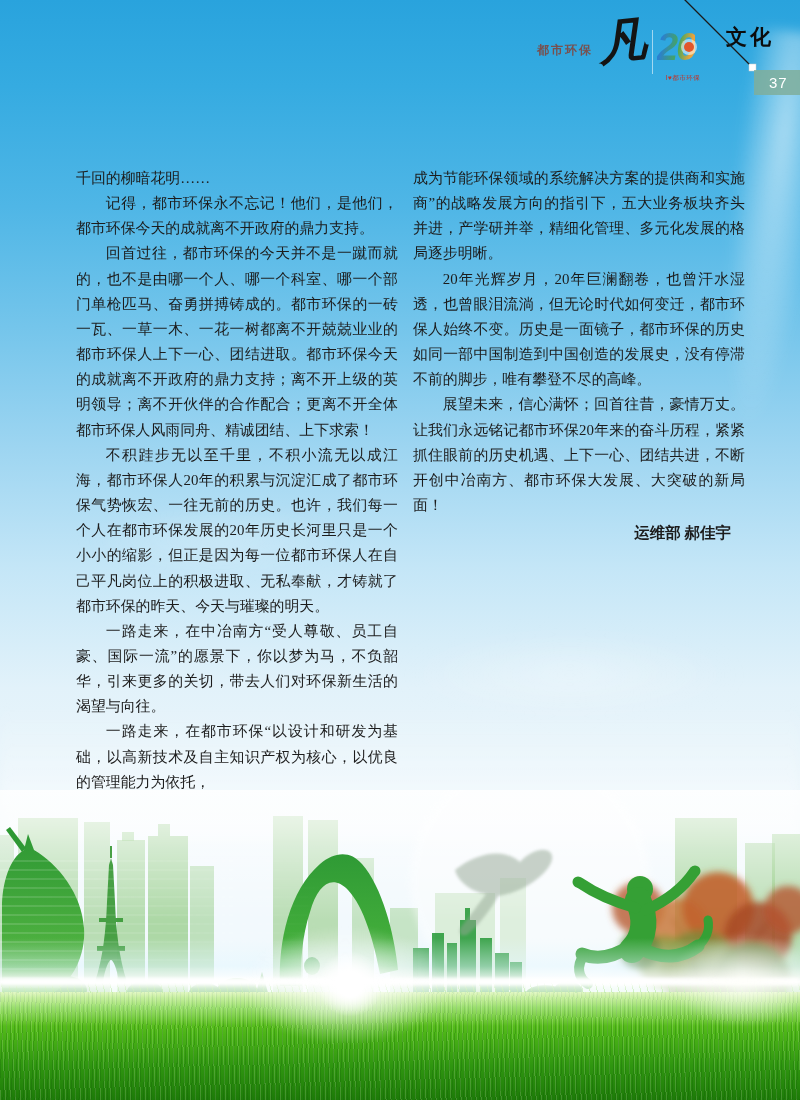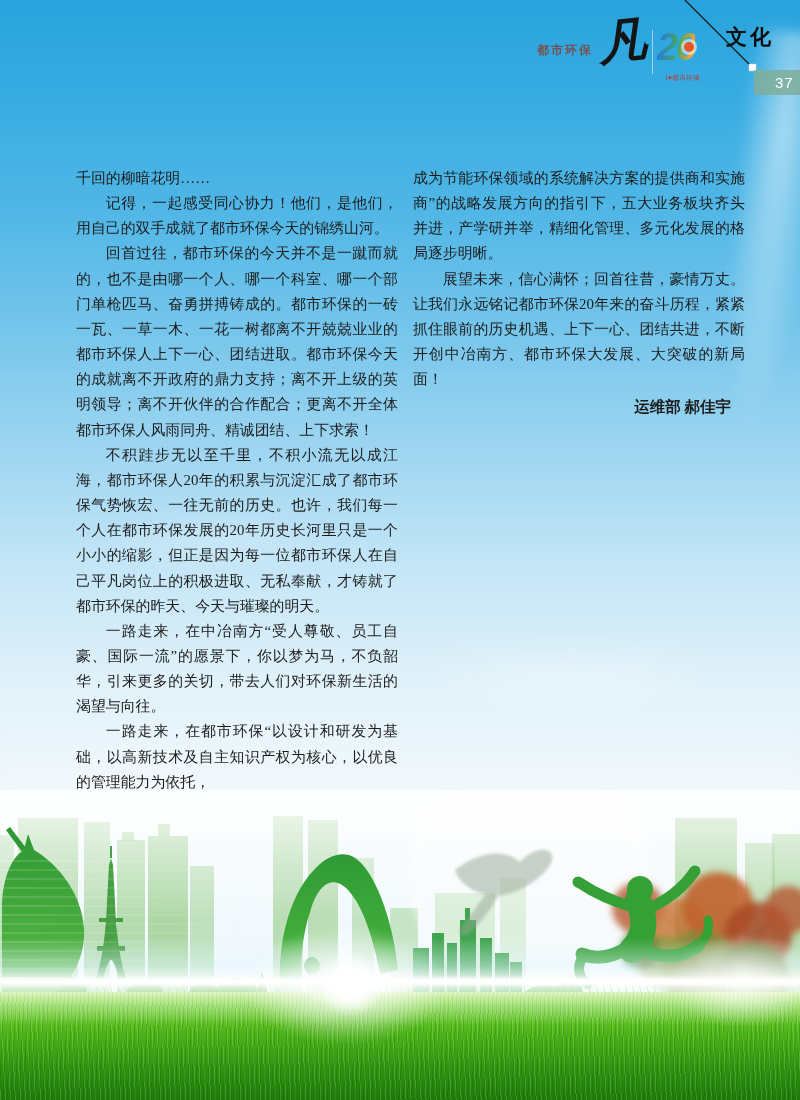--- a/index.html
+++ b/index.html
@@ -55,21 +55,21 @@
   .section-title{
     position:absolute;left:726px;top:23px;
     font-family:"Liberation Sans","DejaVu Sans",sans-serif;
     font-size:21px;font-weight:700;letter-spacing:3px;color:#0c0c0c;
   }
   .pointer-svg{position:absolute;left:650px;top:-2px;width:120px;height:82px;}
   .page-badge{
     position:absolute;left:754px;top:70px;width:46px;height:25px;
     background:rgba(127,174,155,.85);
     font-family:"Liberation Sans","DejaVu Sans",sans-serif;
-    color:#ffffff;font-size:15px;line-height:25px;padding-left:21px;box-sizing:border-box;
+    color:#ffffff;font-size:15px;line-height:25px;padding-left:15px;box-sizing:border-box;
     letter-spacing:1px;
   }
 
   
   .col{
     position:absolute;top:166px;
     font-size:14.9px;line-height:25.15px;color:#1c1c1c;
     text-align:justify;text-justify:inter-ideograph;
   }
   .col-left{left:76px;width:322px;}
@@ -136,28 +136,29 @@
 <svg class="pointer-svg" viewBox="0 0 120 82">
   <line x1="33" y1="0" x2="103" y2="70" stroke="#1a1a1a" stroke-width="1.3"></line>
   <rect x="99" y="66" width="7" height="7" fill="#ffffff" stroke="#cccccc" stroke-width="0.5"></rect>
 </svg>
 <div class="page-badge">
   <span>37</span>
 </div>
 
 <div class="col col-left">
   <p class="para no-indent">千回的柳暗花明……</p>
-  <p class="para">记得，一起感受同心协力！他们，是他们，用自己的双手成就了都市环保今天的锦绣山河。</p>
+  <p class="para">记得，都市环保永不忘记！他们，是他们，都市环保今天的成就离不开政府的鼎力支持。</p>
   <p class="para">回首过往，都市环保的今天并不是一蹴而就的，也不是由哪一个人、哪一个科室、哪一个部门单枪匹马、奋勇拼搏铸成的。都市环保的一砖一瓦、一草一木、一花一树都离不开兢兢业业的都市环保人上下一心、团结进取。都市环保今天的成就离不开政府的鼎力支持；离不开上级的英明领导；离不开伙伴的合作配合；更离不开全体都市环保人风雨同舟、精诚团结、上下求索！</p>
   <p class="para">不积跬步无以至千里，不积小流无以成江海，都市环保人20年的积累与沉淀汇成了都市环保气势恢宏、一往无前的历史。也许，我们每一个人在都市环保发展的20年历史长河里只是一个小小的缩影，但正是因为每一位都市环保人在自己平凡岗位上的积极进取、无私奉献，才铸就了都市环保的昨天、今天与璀璨的明天。</p>
   <p class="para">一路走来，在中冶南方“受人尊敬、员工自豪、国际一流”的愿景下，你以梦为马，不负韶华，引来更多的关切，带去人们对环保新生活的渴望与向往。</p>
   <p class="para">一路走来，在都市环保“以设计和研发为基础，以高新技术及自主知识产权为核心，以优良的管理能力为依托，</p>
 </div>
 <div class="col col-right">
   <p class="para no-indent">成为节能环保领域的系统解决方案的提供商和实施商”的战略发展方向的指引下，五大业务板块齐头并进，产学研并举，精细化管理、多元化发展的格局逐步明晰。</p>
+  <p class="para">20年光辉岁月，20年巨澜翻卷，也曾汗水湿透，也曾眼泪流淌，但无论时代如何变迁，都市环保人始终不变。历史是一面镜子，都市环保的历史如同一部中国制造到中国创造的发展史，没有停滞不前的脚步，唯有攀登不尽的高峰。</p>
   <p class="para">展望未来，信心满怀；回首往昔，豪情万丈。让我们永远铭记都市环保20年来的奋斗历程，紧紧抓住眼前的历史机遇、上下一心、团结共进，不断开创中冶南方、都市环保大发展、大突破的新局面！</p>
   <div class="signature">运维部 郝佳宇</div>
 </div>
 
 <svg class="illustration" viewBox="0 0 800 310">
   <defs>
     <linearGradient id="gSail" x1="0" y1="0" x2="0" y2="1">
       <stop offset="0" stop-color="#2e9834"></stop>
         <stop offset="1" stop-color="#5cbc45"></stop>
     </linearGradient>

